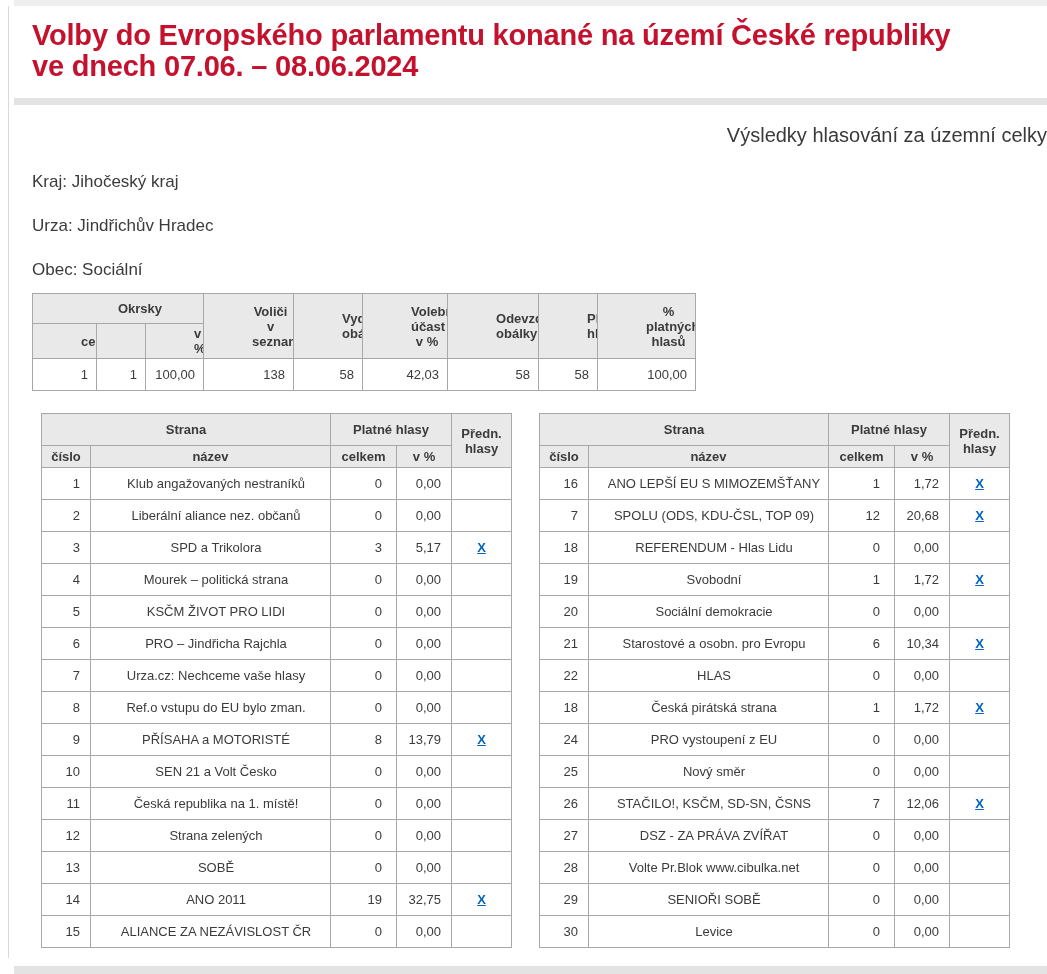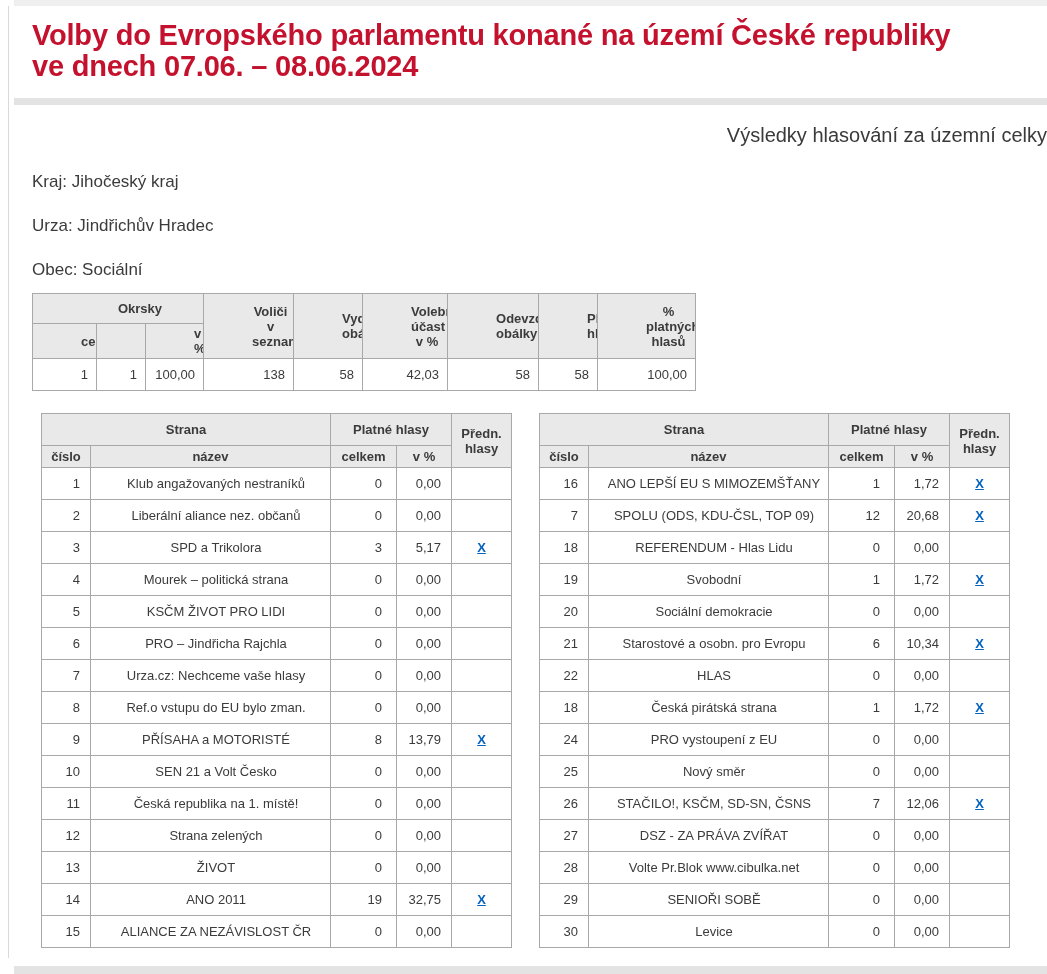--- a/index.html
+++ b/index.html
@@ -232,21 +232,21 @@
           </tr>
           <tr>
             <td class="c-num">12</td>
             <td class="c-name">Strana zelených</td>
             <td class="c-total">0</td>
             <td class="c-pct">0,00</td>
             <td class="c-pref"></td>
           </tr>
           <tr>
             <td class="c-num">13</td>
-            <td class="c-name">ŽIVOT</td>
+            <td class="c-name">SOBĚ</td>
             <td class="c-total">0</td>
             <td class="c-pct">0,00</td>
             <td class="c-pref"></td>
           </tr>
           <tr>
             <td class="c-num">14</td>
             <td class="c-name">ANO 2011</td>
             <td class="c-total">19</td>
             <td class="c-pct">32,75</td>
             <td class="c-pref"><a class="xlink" href="#">X</a></td>

